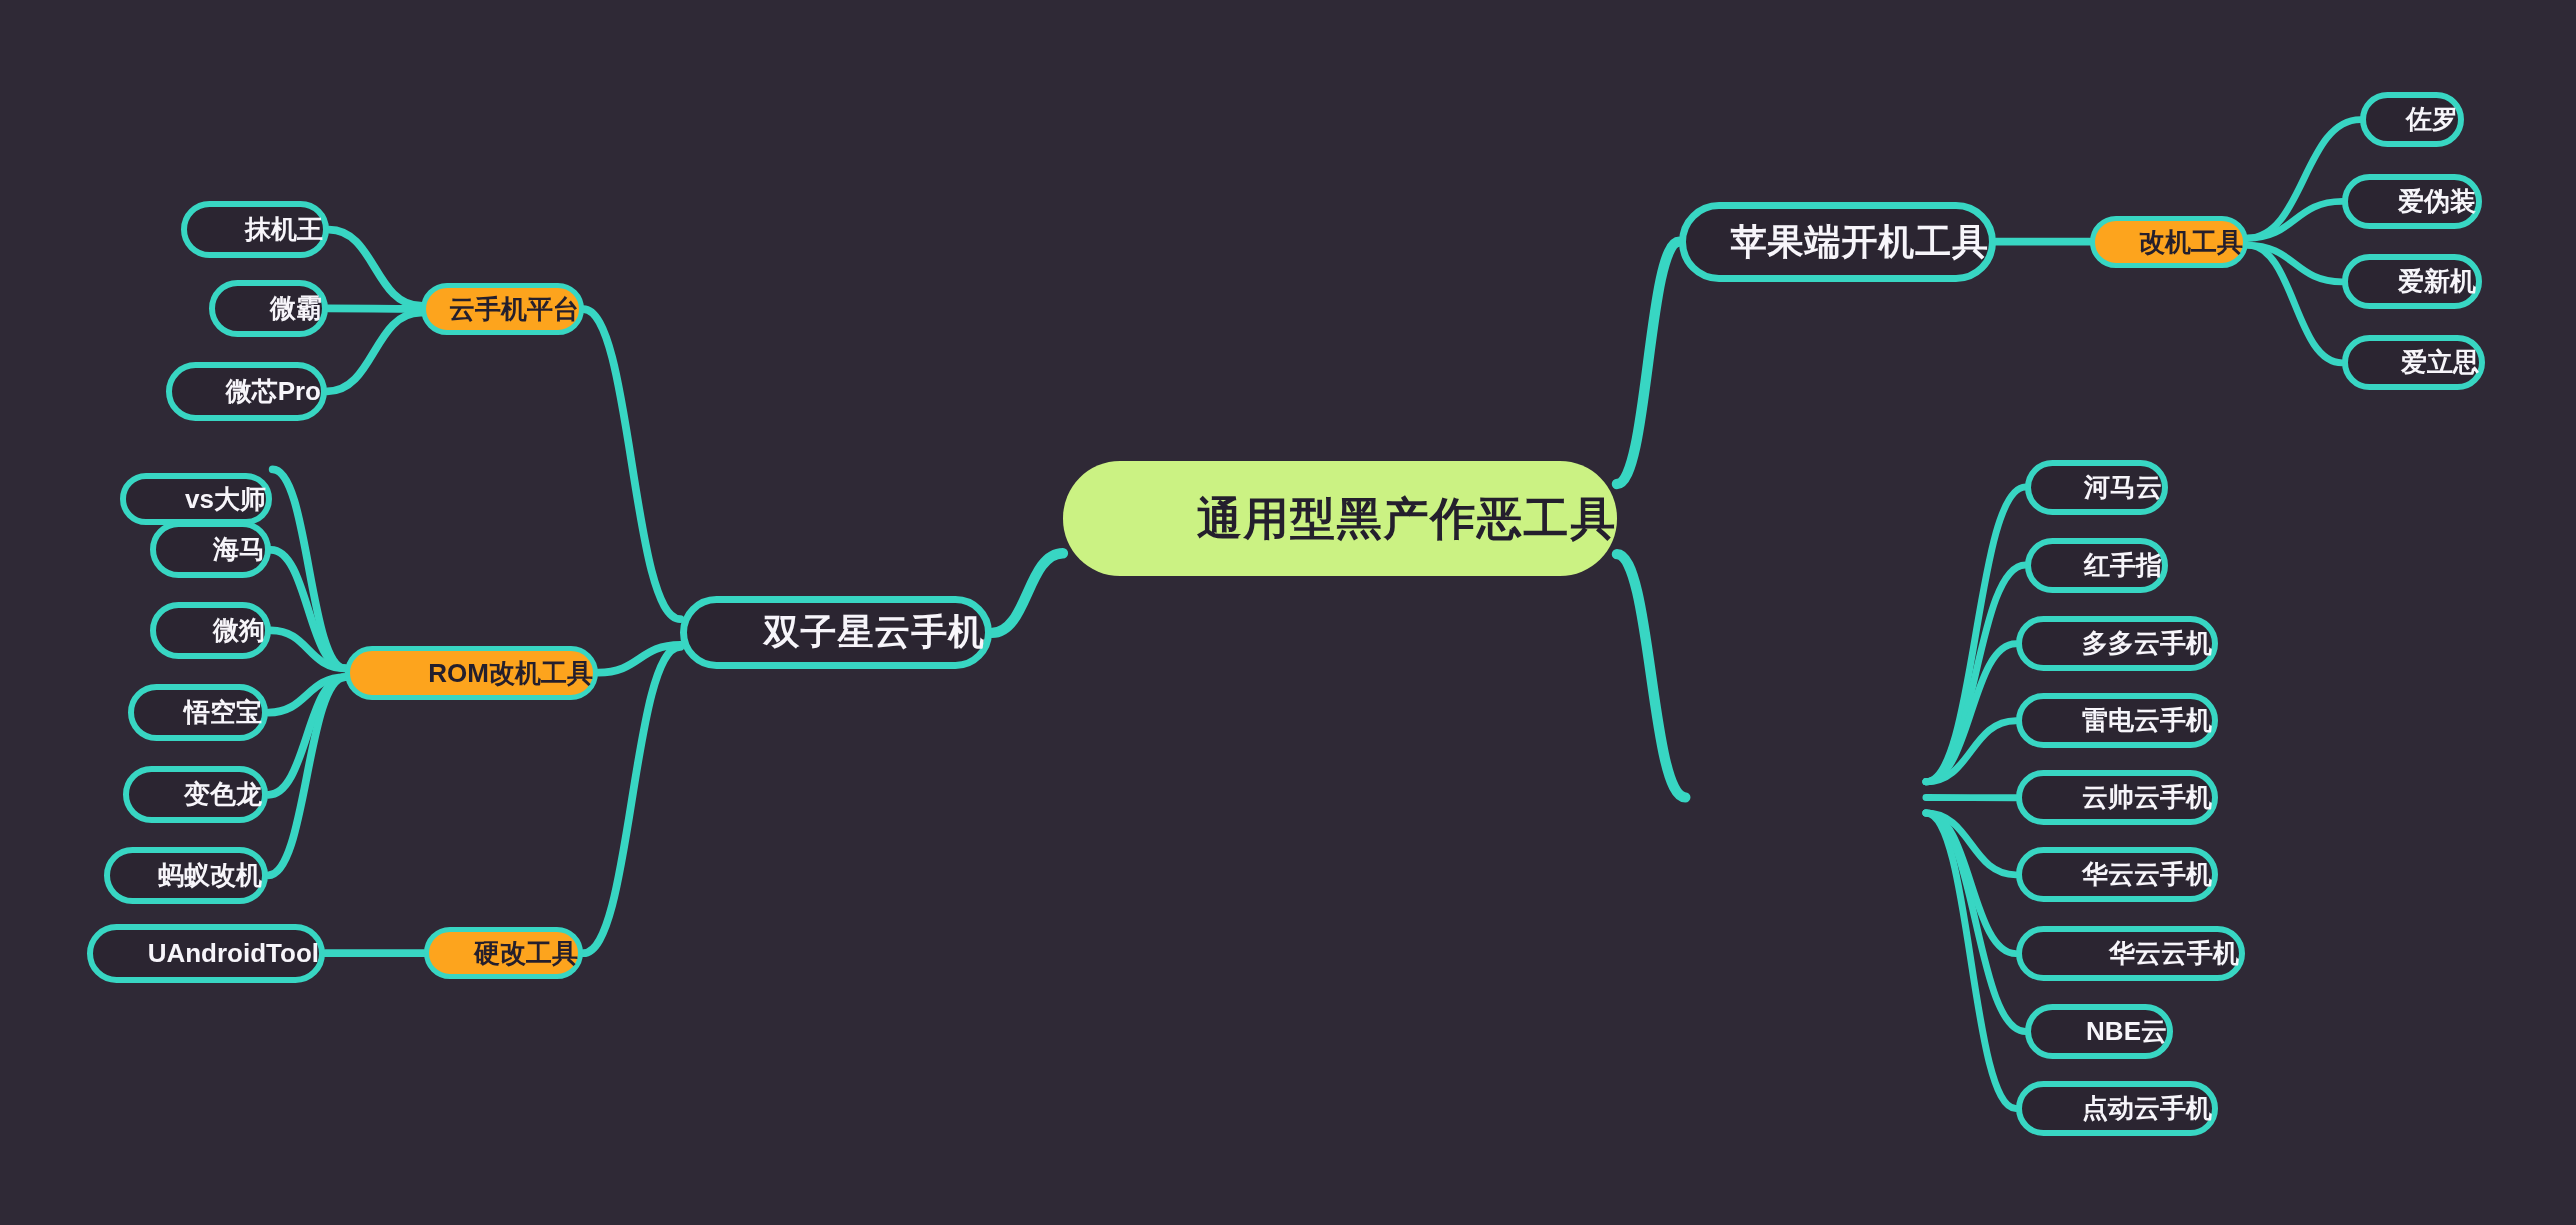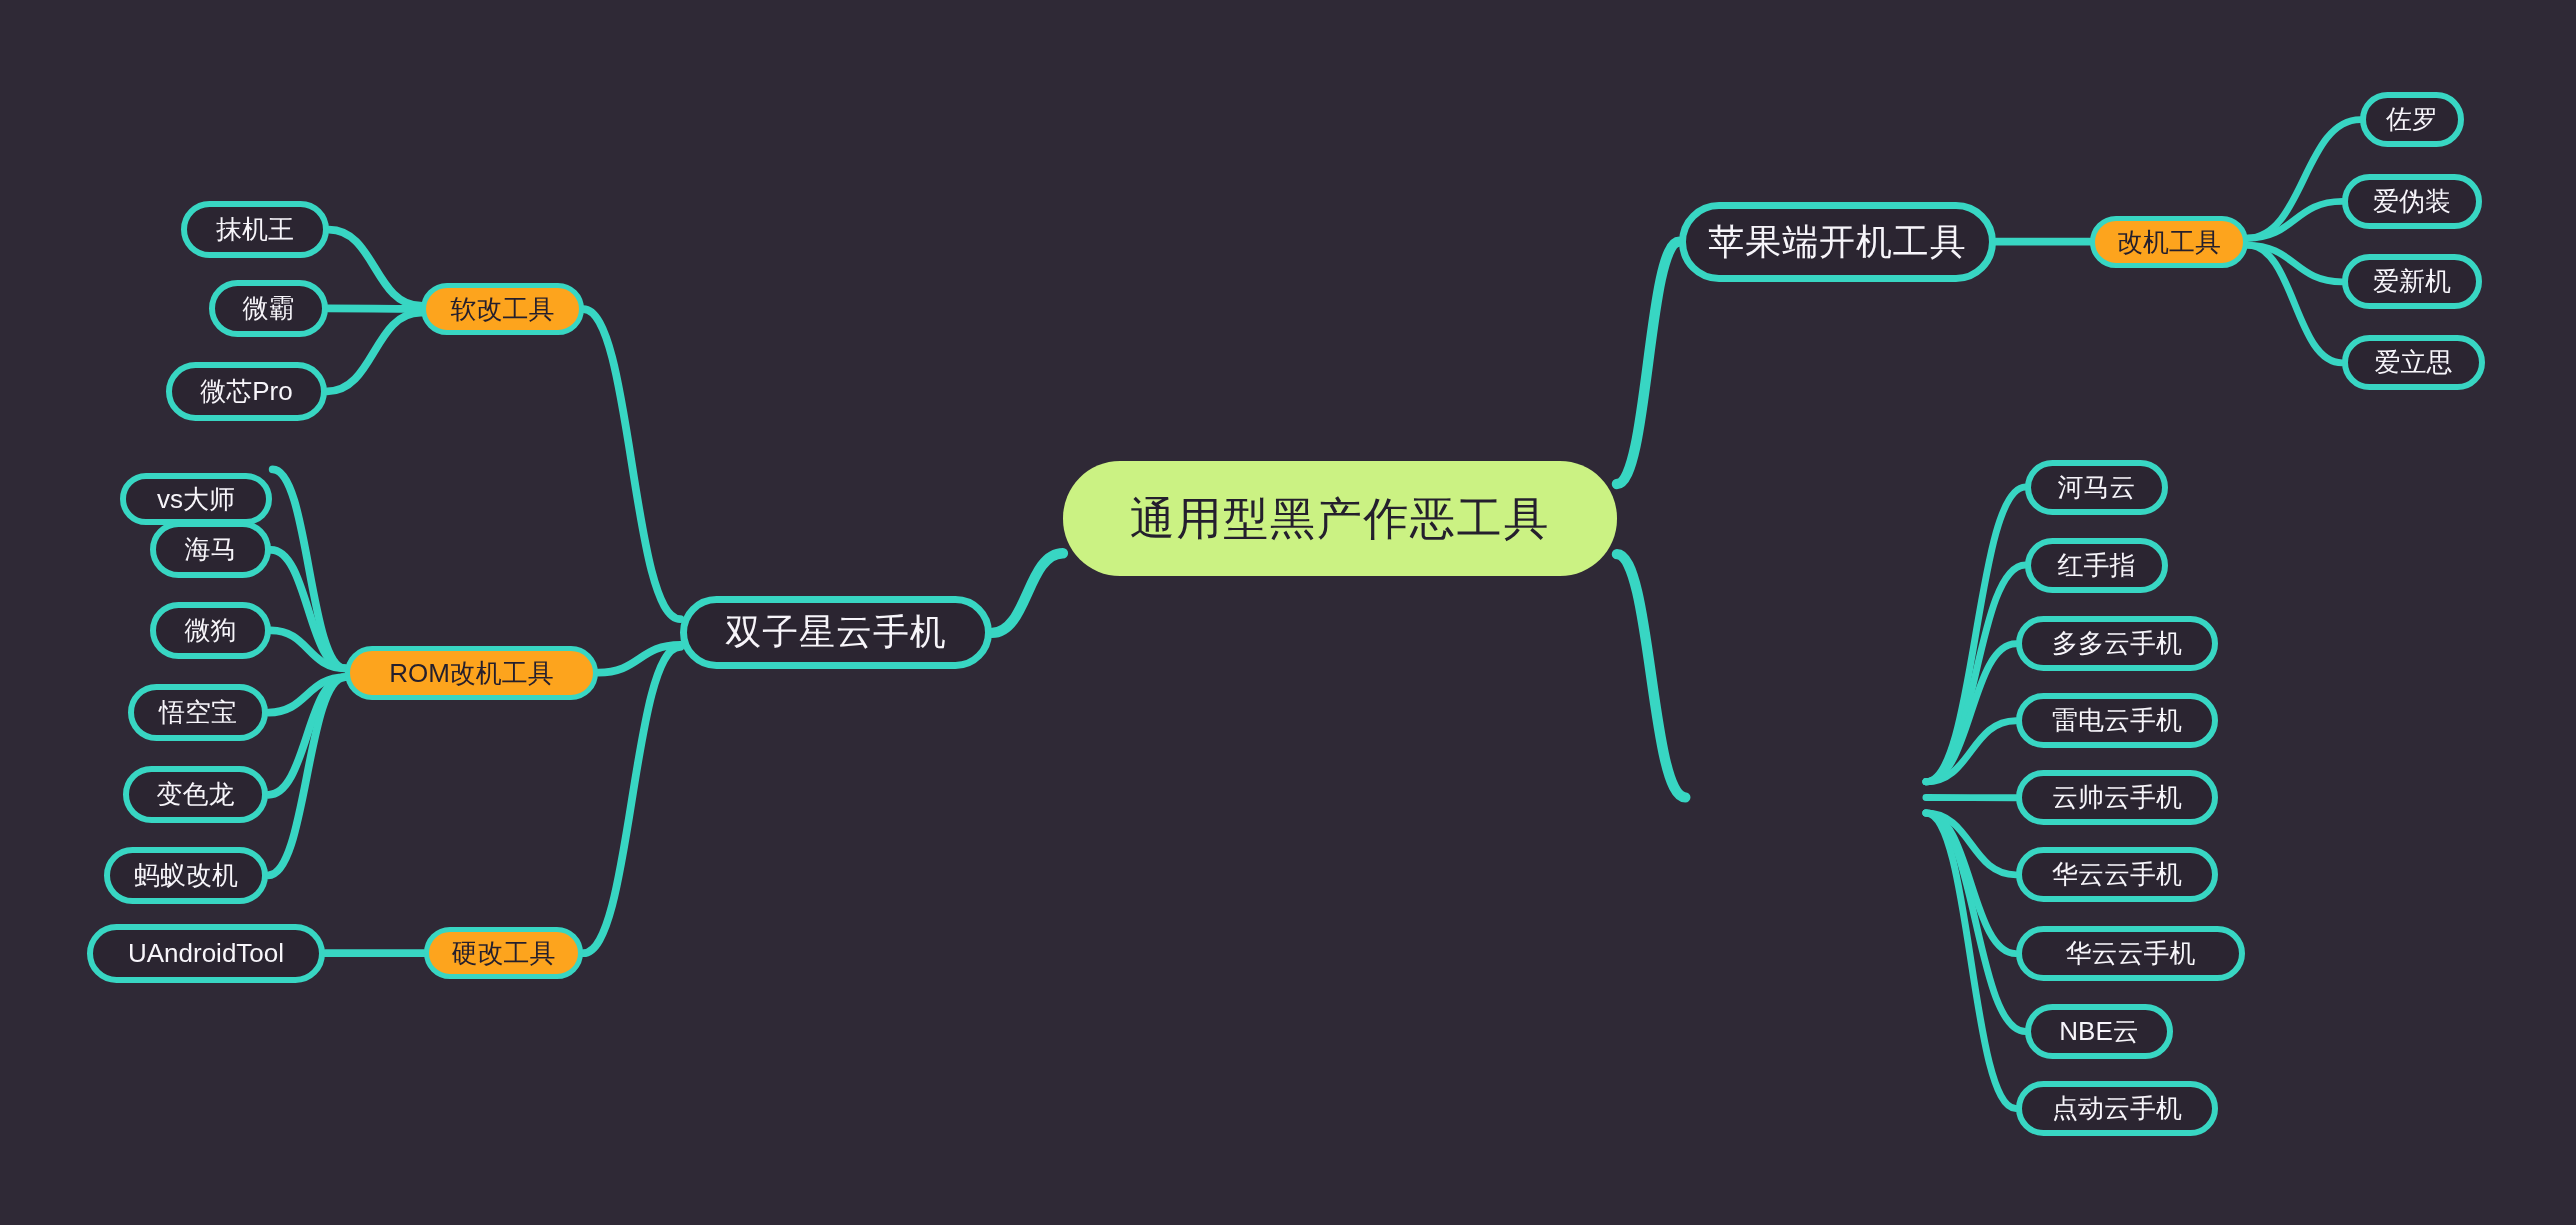--- a/index.html
+++ b/index.html
@@ -21,22 +21,22 @@
   #canvas{
     position:relative;
     width:2576px;height:1226px;
   }
   #edges{
     position:absolute;left:0;top:0;z-index:0;
   }
   .node{
     position:absolute;
     box-sizing:border-box;
-    display:flex;align-items:center;justify-content:center;
-    font-weight:normal;
+    display:flex;align-items:center;justify-content:flex-end;
+    font-weight:bold;
     border-radius:865px;
     z-index:1;
     white-space:nowrap;
     cursor:pointer;
   }
   .node.root{
     background:var(--lime);
     color:var(--text-dark);
     font-size:45px;
     letter-spacing:1.7px;
@@ -107,21 +107,21 @@
   <div class="node main" style="left:680px;top:596px;width:312px;height:73px;">
     <span>双子星云手机</span>
   </div>
 
   <div class="node main" style="left:1679px;top:202px;width:317px;height:80px;">
     <span>苹果端开机工具</span>
   </div>
 
 
   <div class="node category" style="left:421px;top:283px;width:163px;height:52px;">
-    <span>软改工具</span>
+    <span>云手机平台</span>
   </div>
 
   <div class="node category" style="left:345px;top:646px;width:253px;height:54px;">
     <span>ROM改机工具</span>
   </div>
 
   <div class="node category" style="left:424px;top:927px;width:159px;height:52px;">
     <span>硬改工具</span>
   </div>
 

